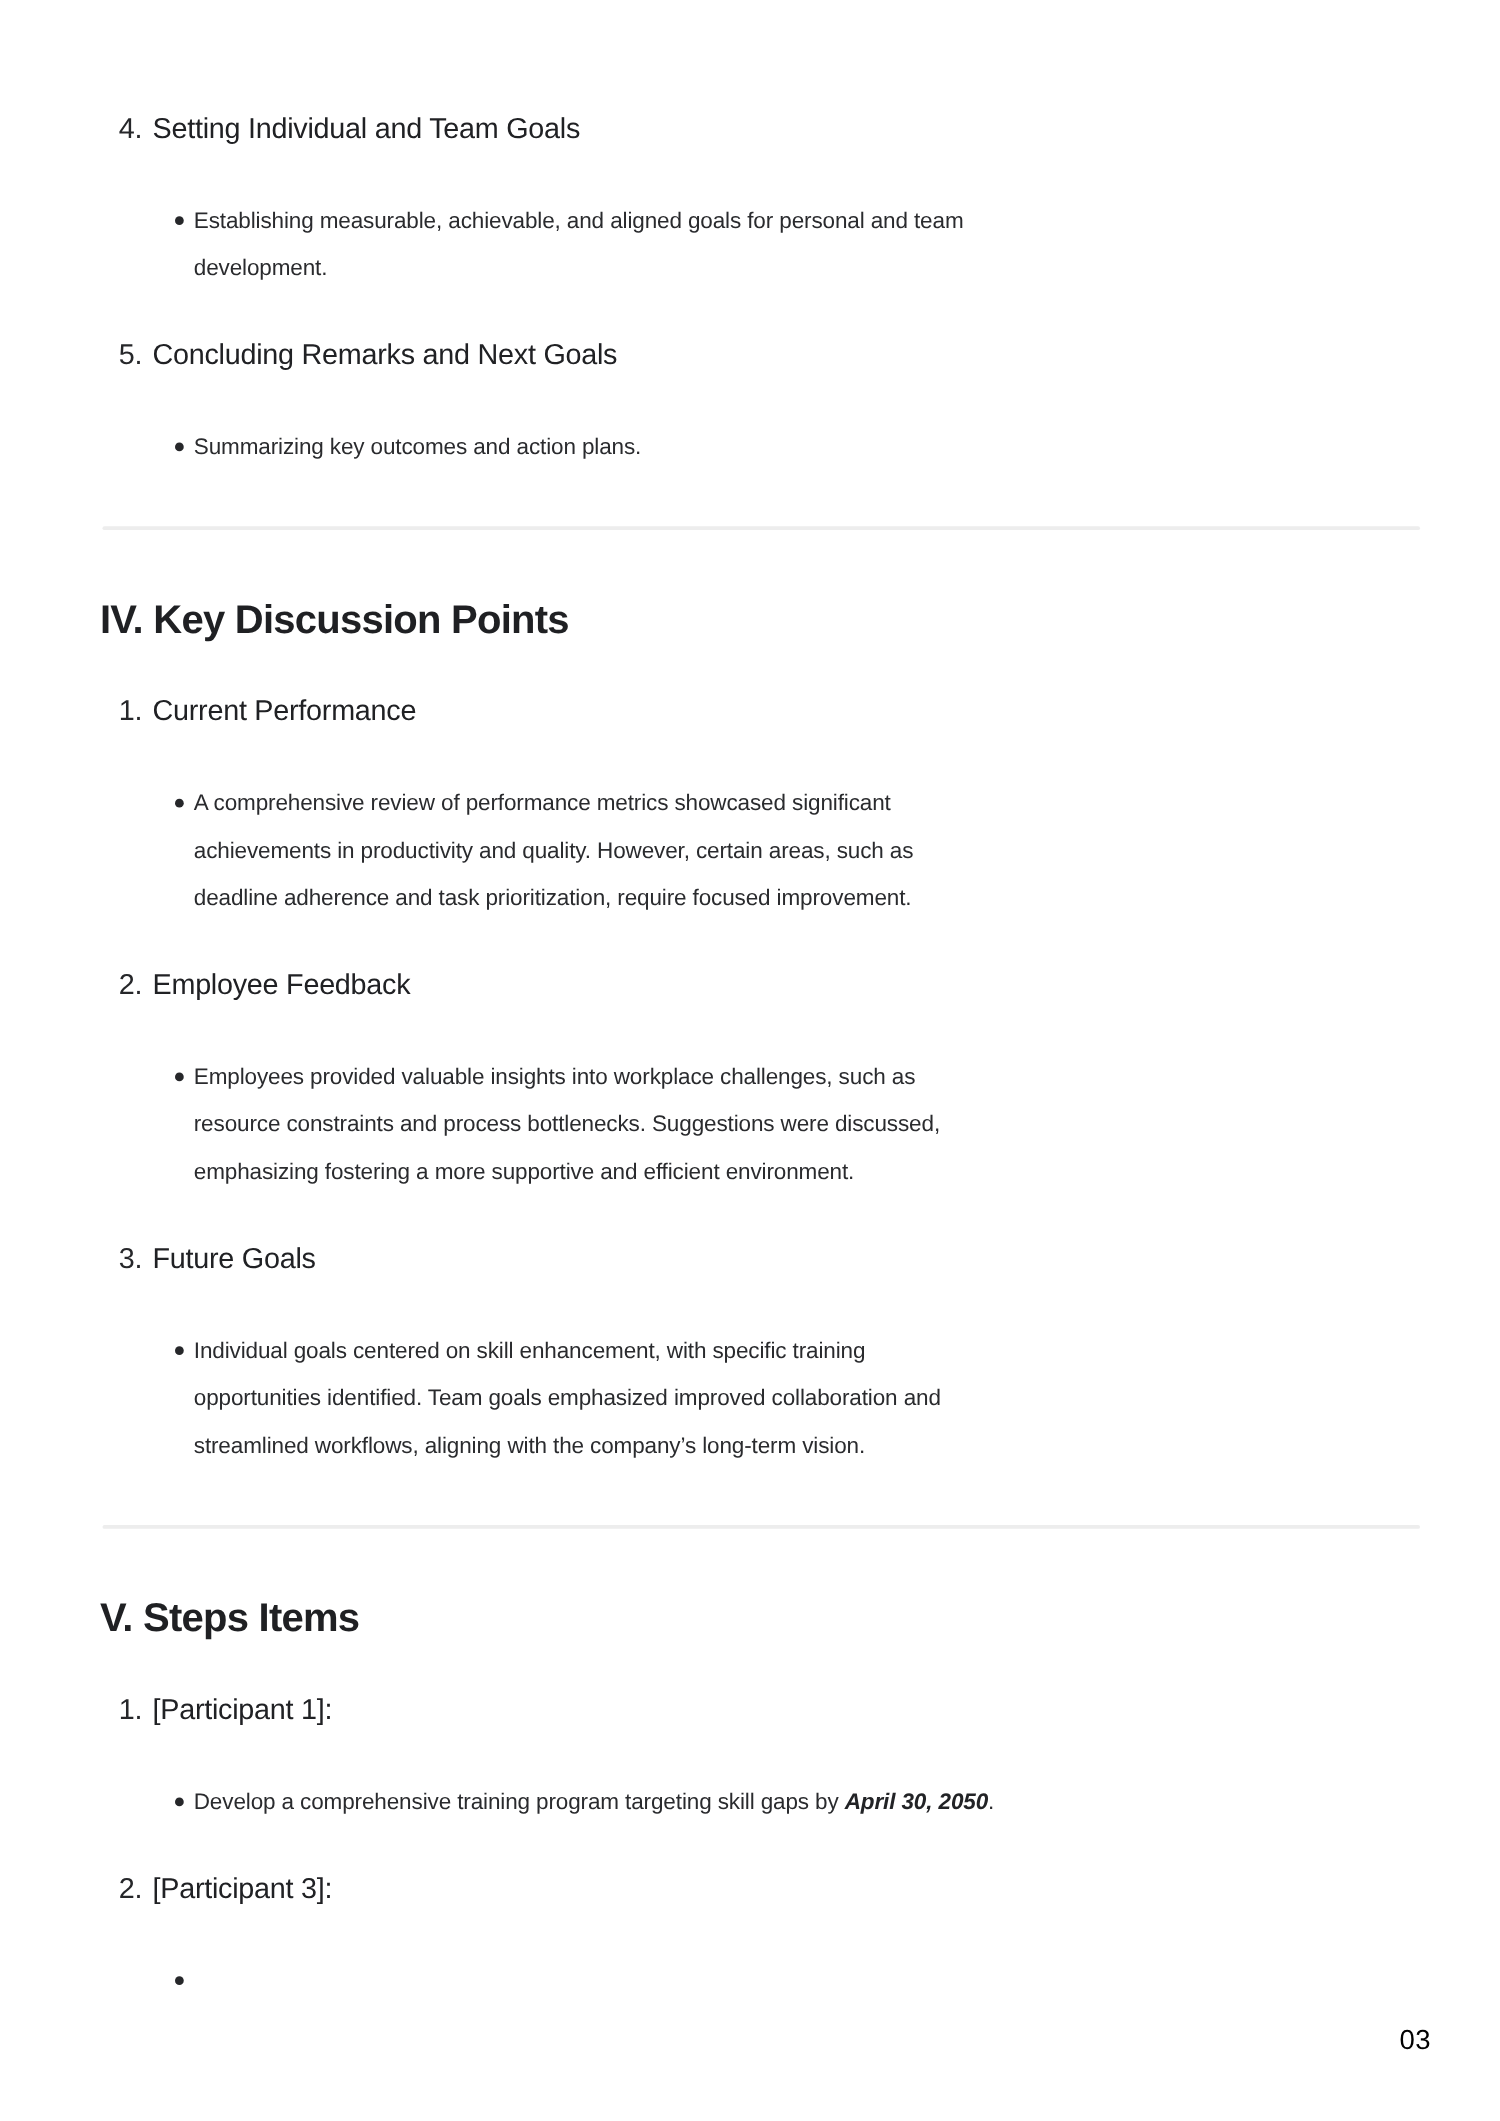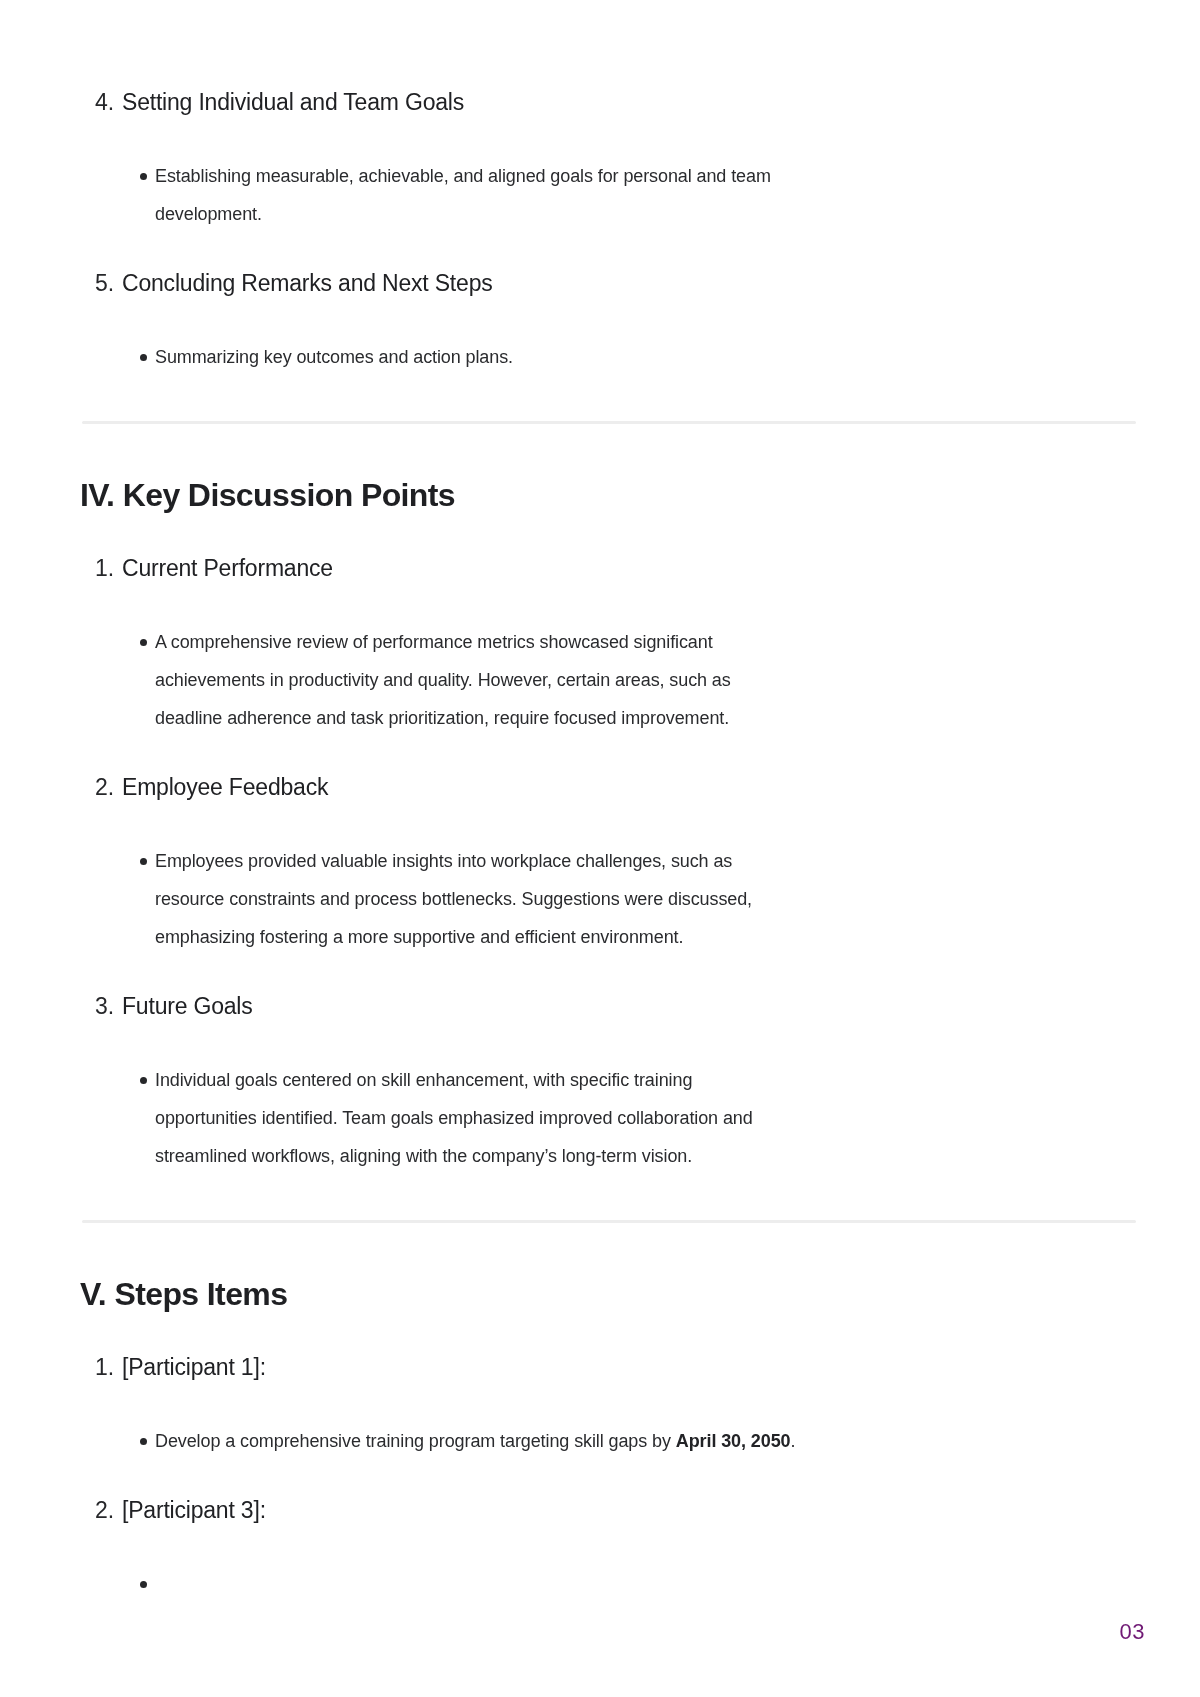--- a/index.html
+++ b/index.html
@@ -50,21 +50,21 @@
     margin-top: 16px;
     margin-right: 8px;
   }
   .bullet-text {
     font-size: 18px;
     line-height: 38px;
     color: #2a2b2e;
     white-space: pre-line;
     letter-spacing: -0.1px;
   }
-  .bullet-text b { font-weight: 700; color: #222326; }
+  .bullet-text b { font-weight: 700; color: #222326; font-style: italic; }
   
   .divider {
     height: 3px;
     border-radius: 2px;
     background: #ededed;
     margin: 45px -14px 0 4px;
   }
   
   .section-heading {
     font-size: 32px;
@@ -75,21 +75,21 @@
     margin: 47px 0 35px 0;
     padding-left: 2px;
   }
   
   .page-number {
     position: absolute;
     top: 1618px;
     right: 55px;
     font-size: 22px;
     line-height: 28px;
-    color: #701a75;
+    color: #000000;
     letter-spacing: 0.5px;
   }
 </style>
 </head>
 <body>
 
 <div class="page">
 
   <section>
 
@@ -101,21 +101,21 @@
       <div class="bullet">
         <span class="bullet-dot"></span>
         <span class="bullet-text">Establishing measurable, achievable, and aligned goals for personal and team
 development.</span>
       </div>
     </div>
 
     <div class="olitem">
       <div class="olitem-row">
         <span class="olitem-num">5.</span>
-        <span class="olitem-title">Concluding Remarks and Next Steps</span>
+        <span class="olitem-title">Concluding Remarks and Next Goals</span>
       </div>
       <div class="bullet">
         <span class="bullet-dot"></span>
         <span class="bullet-text">Summarizing key outcomes and action plans.</span>
       </div>
     </div>
 
   </section>
 
   <div class="divider"></div>

